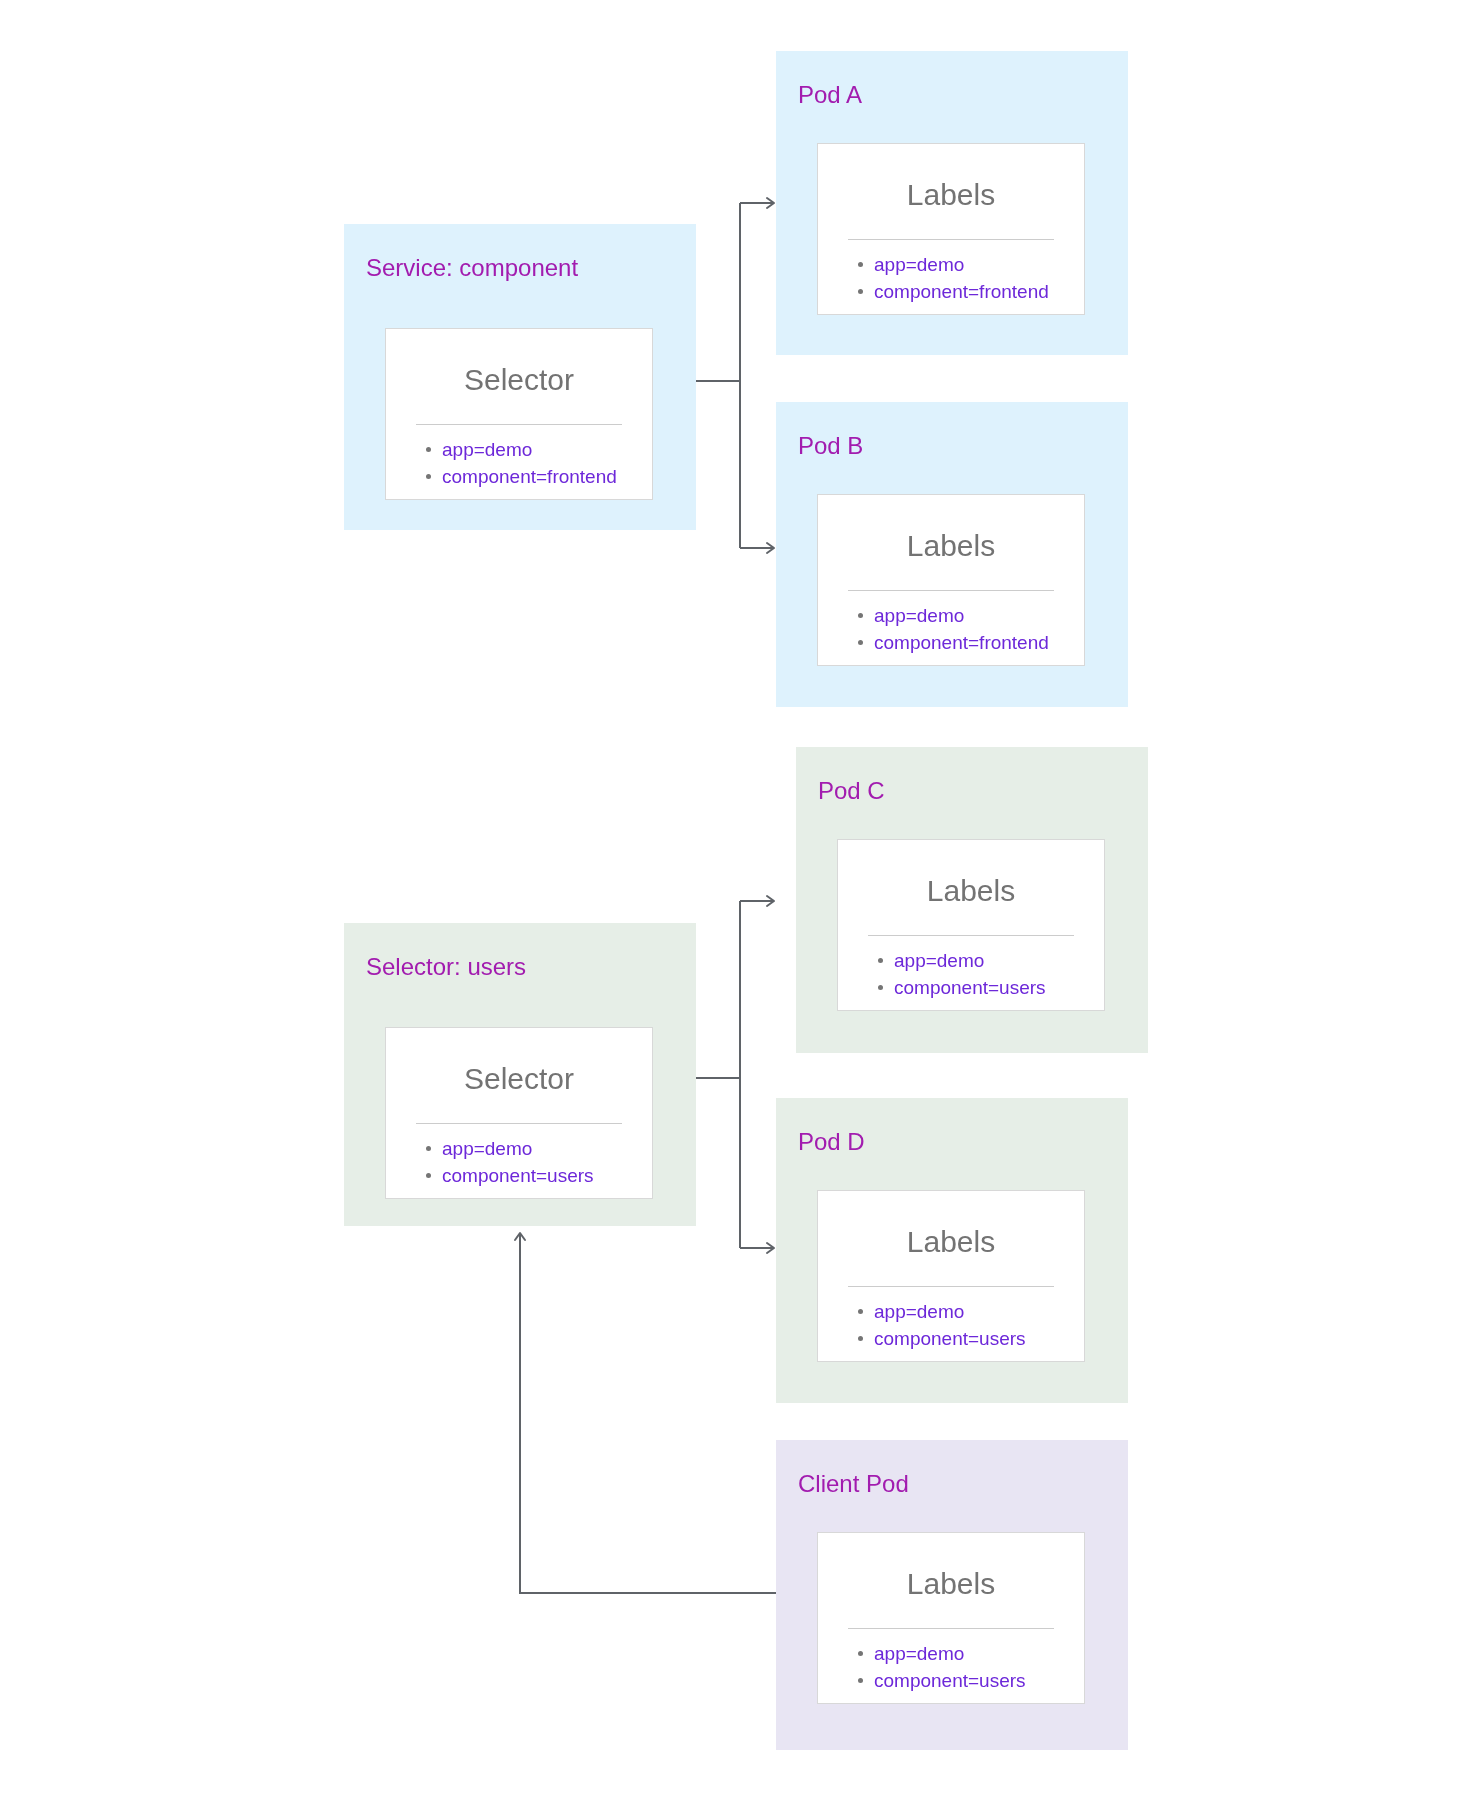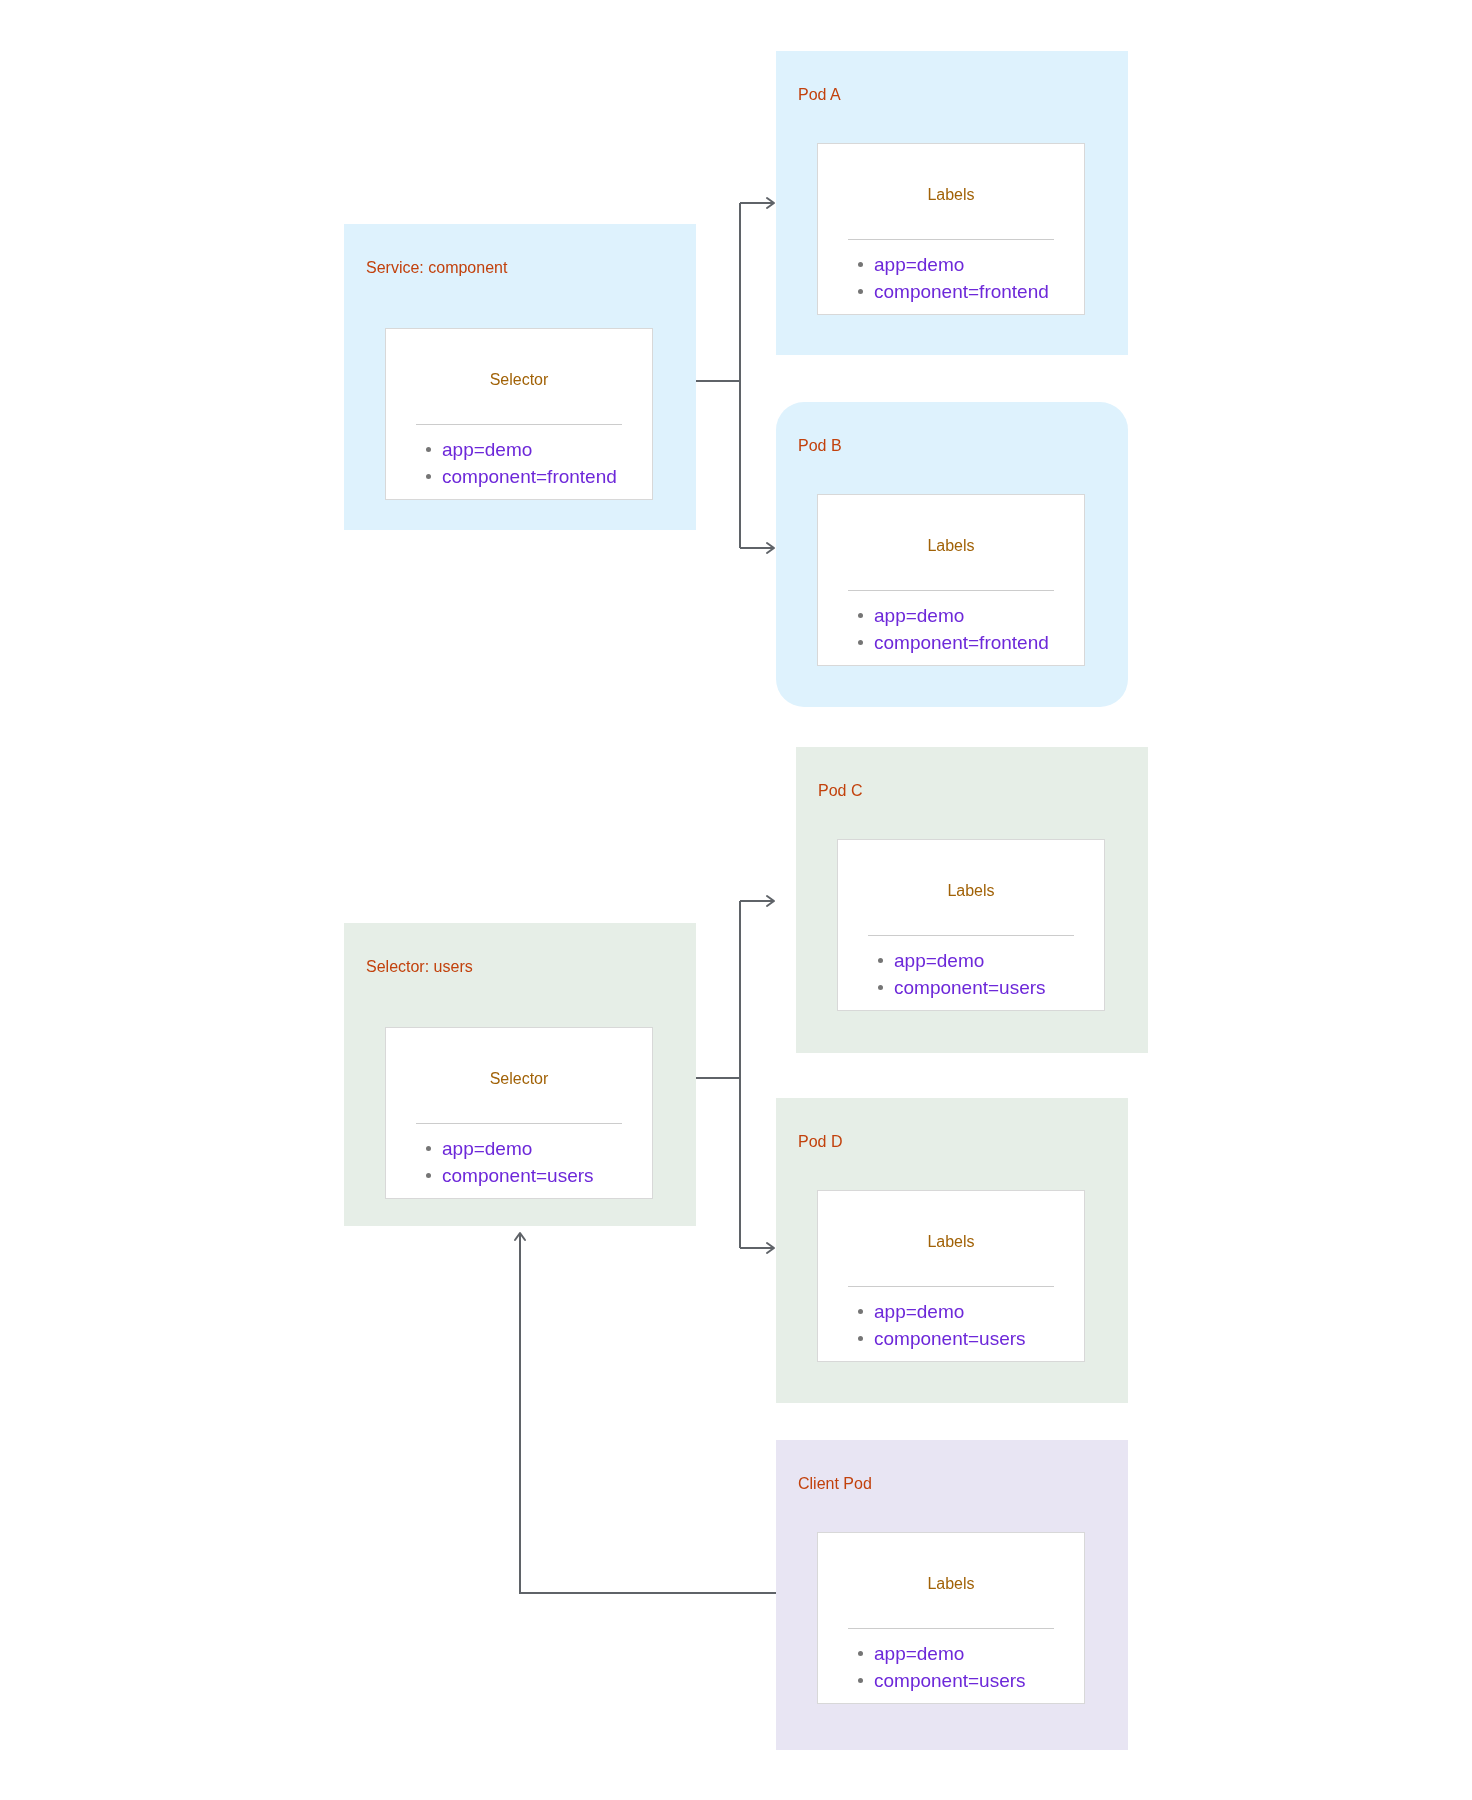--- a/index.html
+++ b/index.html
@@ -19,41 +19,41 @@
     width: 352px;
   }
   .node.blue   { background: #def2fd; }
   .node.green  { background: #e6eee7; }
   .node.purple { background: #e8e5f3; }
 
   .node-title {
     position: absolute;
     left: 22px;
     top: 32px;
-    font-size: 16px;
+    font-size: 24px;
     line-height: 24px;
-    color: #c2410c;
+    color: #a21caf;
     white-space: nowrap;
   }
   .card {
     position: absolute;
     left: 41px;
     top: 92px;
     width: 266px;
     height: 170px;
     background: #ffffff;
     border: 1px solid #d8d8d8;
   }
   .card-heading {
     margin: 36px 0 0 0;
     text-align: center;
-    font-size: 16px;
+    font-size: 30px;
     line-height: 30px;
     font-weight: 400;
-    color: #a16207;
+    color: #737373;
   }
   .card-divider {
     height: 1px;
     background: #cccccc;
     margin: 29px 30px 0 30px;
   }
   .card ul {
     margin: 11px 0 0 0;
     padding: 0 0 0 40px;
     list-style: none;
@@ -79,21 +79,21 @@
   #connector-layer {
     position: absolute;
     left: 0;
     top: 0;
     pointer-events: none;
   }
 
   
   #node-pod-a            { left: 776px; top: 51px;   height: 304px; }
   #node-service-frontend { left: 344px; top: 224px;  height: 306px; }
-  #node-pod-b            { left: 776px; top: 402px;  height: 305px; border-radius: 28px; }
+  #node-pod-b            { left: 776px; top: 402px;  height: 305px; }
   #node-pod-c            { left: 776px; top: 747px;  height: 306px; margin-left: 20px; }
   #node-service-users    { left: 344px; top: 923px;  height: 303px; }
   #node-pod-d            { left: 776px; top: 1098px; height: 305px; }
   #node-client-pod       { left: 776px; top: 1440px; height: 310px; }
   #node-service-frontend .card, #node-service-users .card { top: 104px; }
 </style>
 </head>
 <body>
 
 <div class="node blue" id="node-pod-a">

